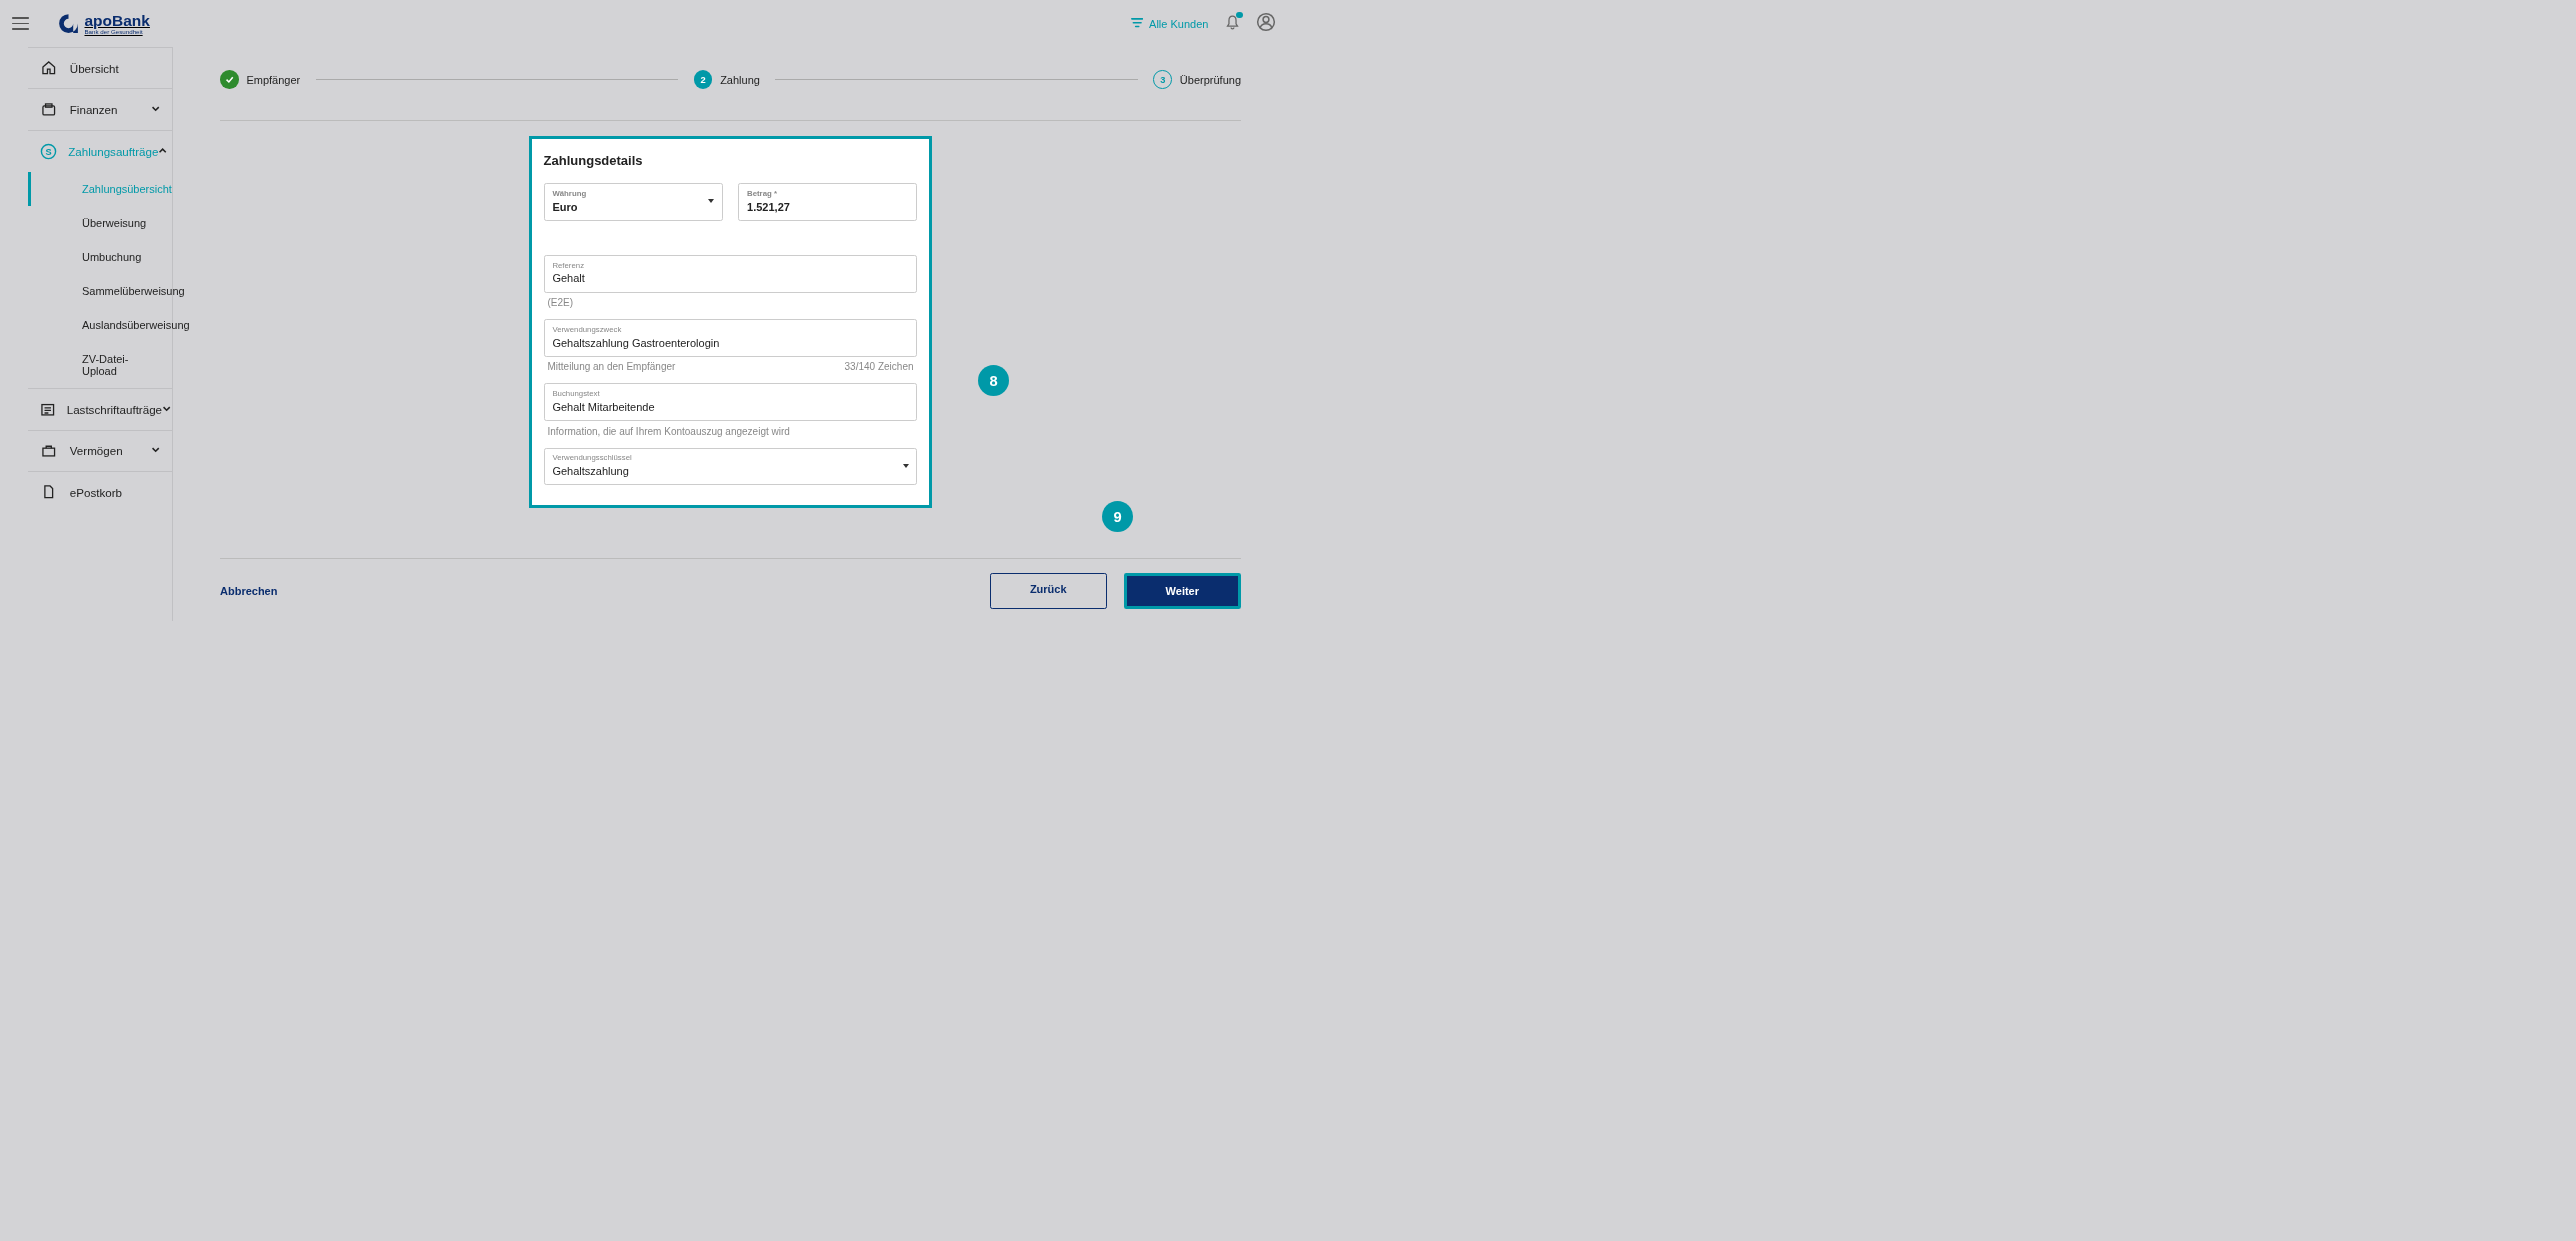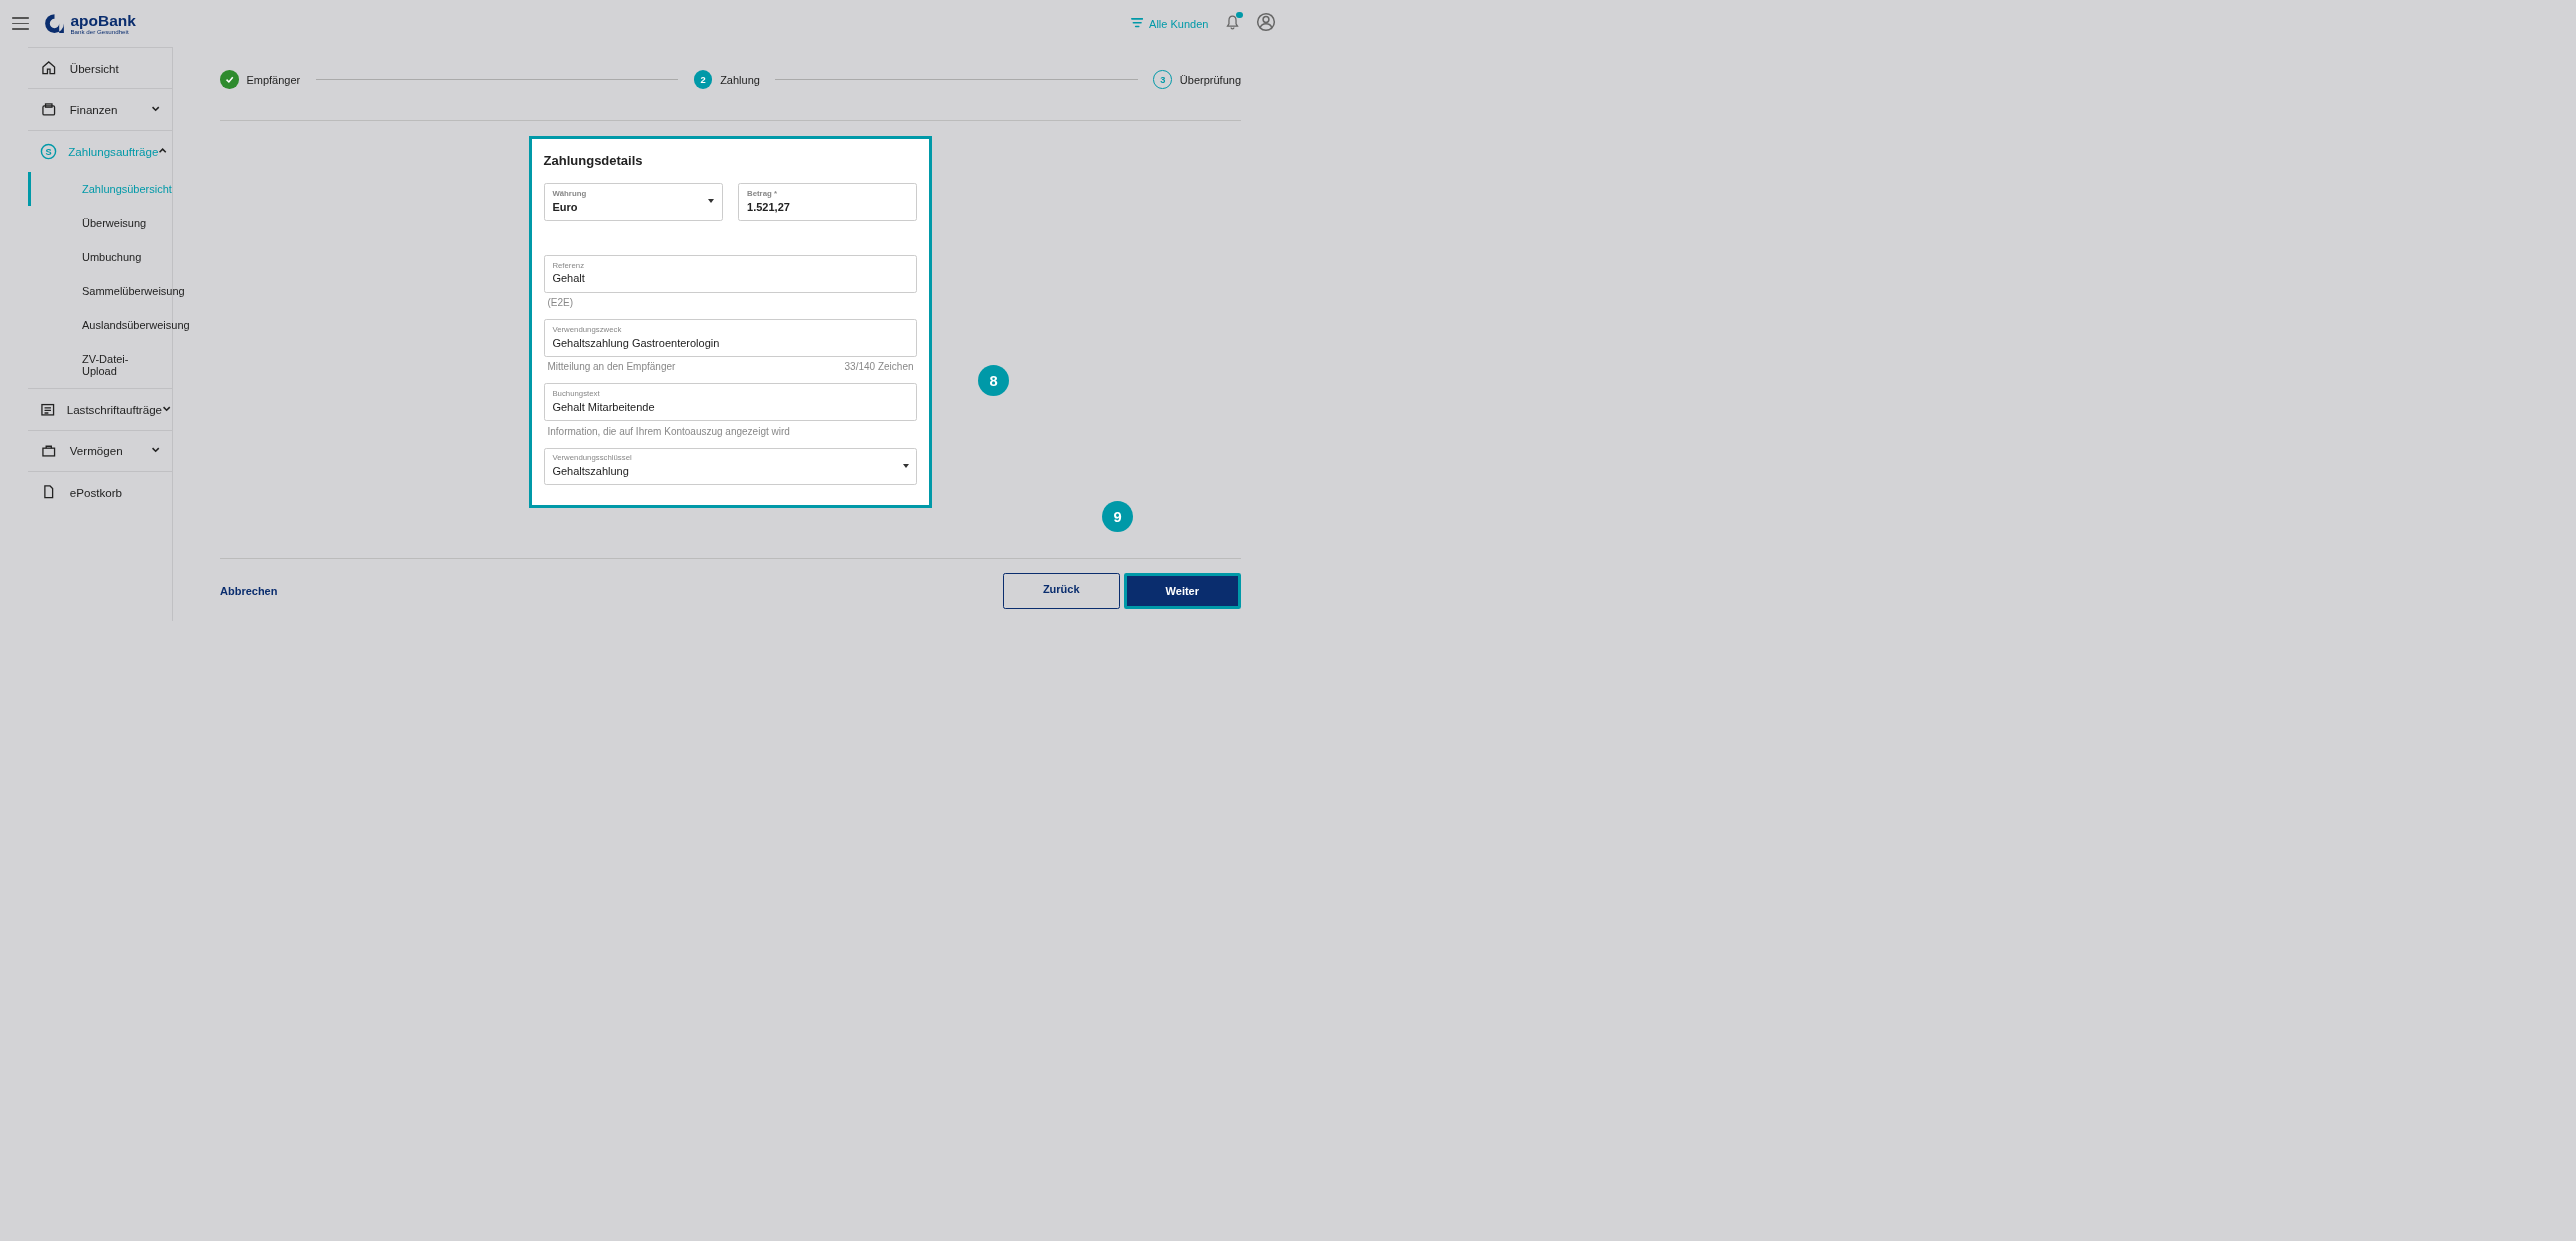--- a/index.html
+++ b/index.html
@@ -19,21 +19,22 @@
       height: 47px;
       display: flex;
       align-items: center;
       justify-content: space-between;
       padding: 0 11.6px;
       background: #d3d3d6;
     }
     .header-left {
       display: flex;
       align-items: center;
-      gap: 13px;
+      gap: 27px;
+      text-decoration: underline;
     }
     .hamburger {
       width: 17px;
       height: 12.4px;
       display: flex;
       flex-direction: column;
       justify-content: space-between;
       cursor: pointer;
     }
     .hamburger span {
@@ -279,21 +280,21 @@
       padding-top: 14px;
     }
     .btn-text {
       color: #0a2d6e;
       font-weight: bold;
       font-size: 11px;
       cursor: pointer;
     }
     .btn-group {
       display: flex;
-      gap: 4px;
+      gap: 17px;
     }
     .btn {
       padding: 9.3px 39px;
       font-size: 11px;
       font-weight: bold;
       border-radius: 2.3px;
       cursor: pointer;
       text-align: center;
     }
     .btn-outline {

